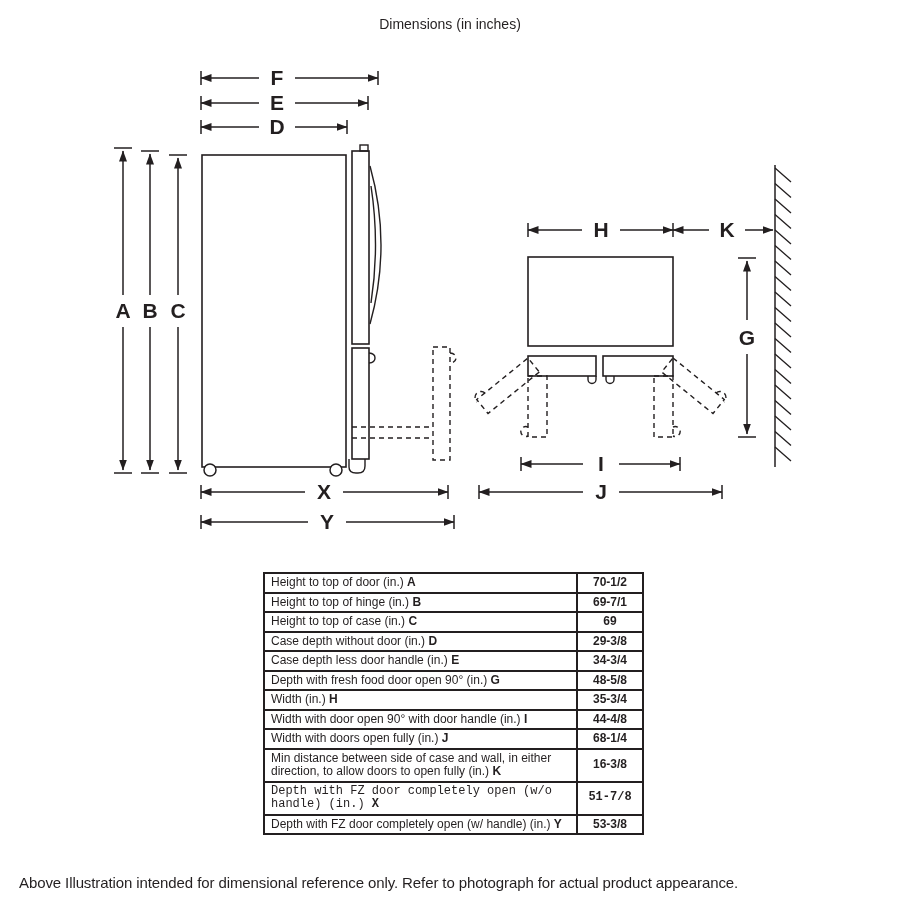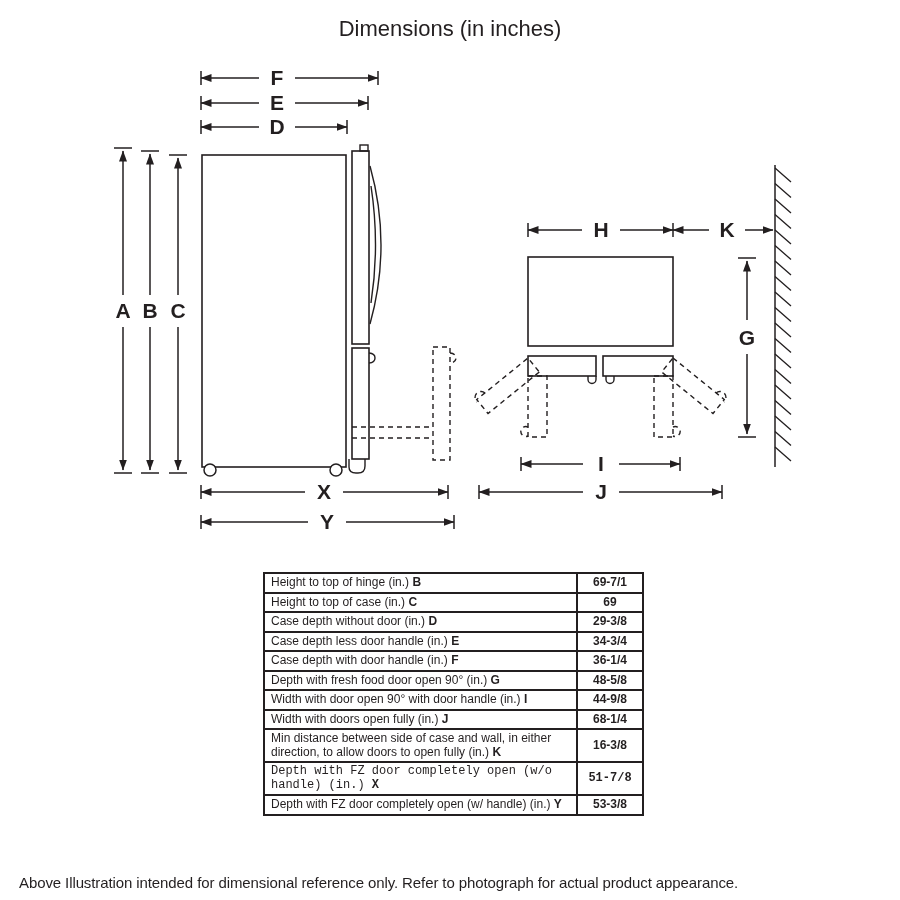--- a/index.html
+++ b/index.html
@@ -1,19 +1,19 @@
 <!DOCTYPE html>
 <html><head>
 <meta charset="utf-8">
 <style>
   html,body{margin:0;padding:0;background:#fff;}
   .page{position:relative;width:900px;height:900px;background:#ffffff;overflow:hidden;
         font-family:"Liberation Sans", sans-serif;color:#231f20;}
   .title{position:absolute;top:16px;left:0;width:900px;text-align:center;
-         font-size:22px;color:#231f20;}
+         font-size:14px;color:#231f20;}
   .diagram-svg{position:absolute;top:0;left:0;}
   .footer{position:absolute;top:874px;left:19px;width:870px;
           font-size:15px;letter-spacing:-0.1px;color:#231f20;}
   
   .ln{stroke:#231f20;stroke-width:1.6;fill:none;}
   .thin{stroke:#231f20;stroke-width:1.4;fill:none;}
   .dash{stroke:#231f20;stroke-width:1.4;fill:none;stroke-dasharray:5 4;}
   .dim{stroke:#231f20;stroke-width:1.5;fill:none;}
   .wheel{stroke:#231f20;stroke-width:1.5;fill:#ffffff;}
   .dimlbl{font-family:"Liberation Sans", sans-serif;font-size:21px;font-weight:bold;
@@ -182,46 +182,50 @@
       <line class="dim" x1="722" y1="485" x2="722" y2="499"></line>
       <path class="dim" d="M479,492 H583" marker-start="url(#ah)"></path>
       <path class="dim" d="M619,492 H722" marker-end="url(#ah)"></path>
       <text class="dimlbl" x="601" y="499">J</text>
     </g>
   </svg>
 
   <table class="dims-table">
     <tbody>
       <tr>
+        <td class="lbl"><span>Height to top of door (in.)</span> <b>A</b></td>
+        <td class="val">70-1/2</td>
+      </tr>
+      <tr>
         <td class="lbl"><span>Height to top of hinge (in.)</span> <b>B</b></td>
         <td class="val">69-7/1</td>
       </tr>
       <tr>
         <td class="lbl"><span>Height to top of case (in.)</span> <b>C</b></td>
         <td class="val">69</td>
       </tr>
       <tr>
         <td class="lbl"><span>Case depth without door (in.)</span> <b>D</b></td>
         <td class="val">29-3/8</td>
       </tr>
       <tr>
         <td class="lbl"><span>Case depth less door handle (in.)</span> <b>E</b></td>
         <td class="val">34-3/4</td>
       </tr>
       <tr>
-        <td class="lbl"><span>Case depth with door handle (in.)</span> <b>F</b></td>
-        <td class="val">36-1/4</td>
-      </tr>
-      <tr>
         <td class="lbl"><span>Depth with fresh food door open 90° (in.)</span> <b>G</b></td>
         <td class="val">48-5/8</td>
       </tr>
       <tr>
+        <td class="lbl"><span>Width (in.)</span> <b>H</b></td>
+        <td class="val">35-3/4</td>
+      </tr>
+      <tr>
         <td class="lbl"><span>Width with door open 90° with door handle (in.)</span> <b>I</b></td>
-        <td class="val">44-9/8</td>
+        <td class="val">44-4/8</td>
       </tr>
       <tr>
         <td class="lbl"><span>Width with doors open fully (in.)</span> <b>J</b></td>
         <td class="val">68-1/4</td>
       </tr>
       <tr class="row-k">
         <td class="lbl"><span>Min distance between side of case and wall, in either direction, to allow doors to open fully (in.)</span> <b>K</b></td>
         <td class="val">16-3/8</td>
       </tr>
       <tr class="row-x">

